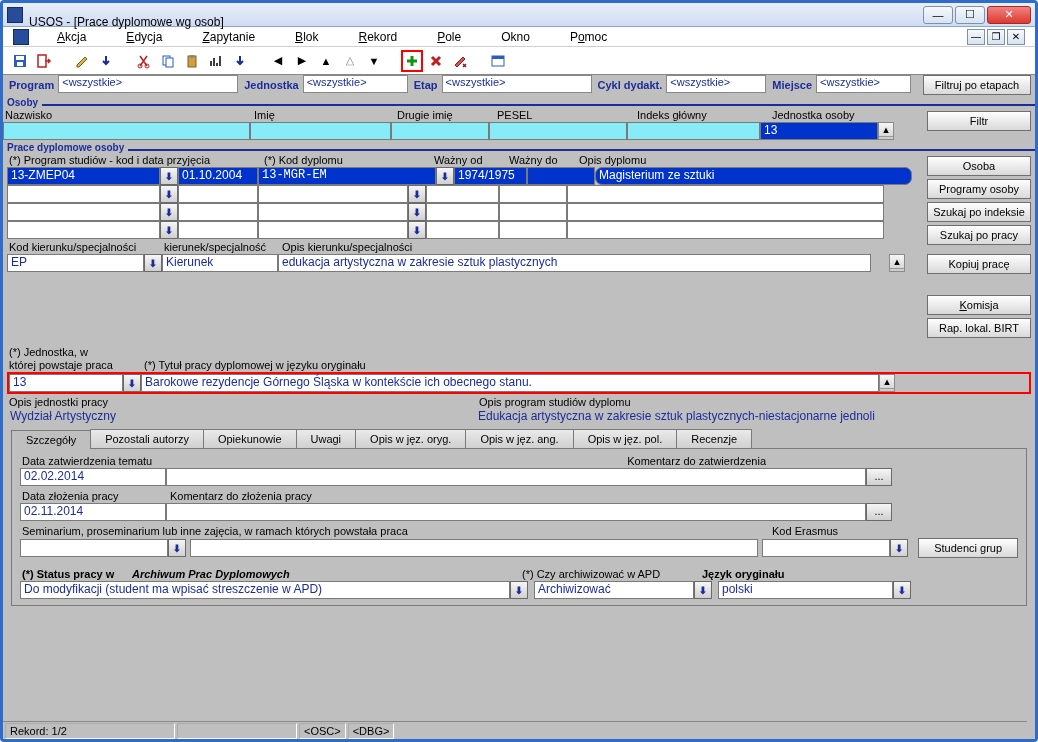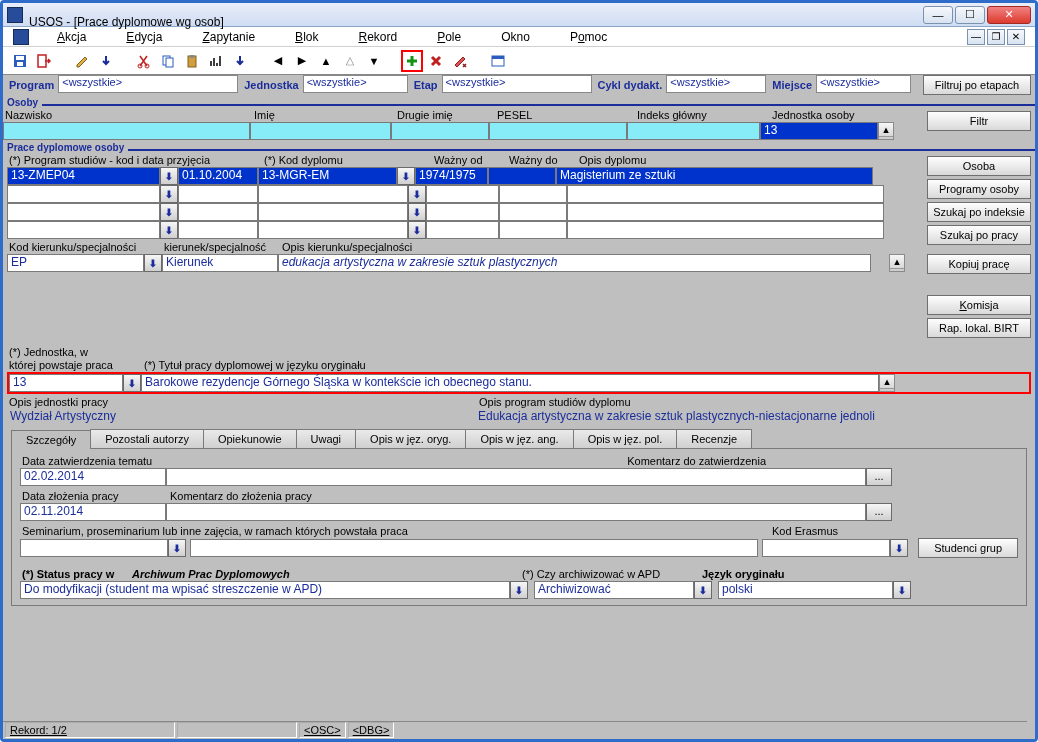--- a/index.html
+++ b/index.html
@@ -35,21 +35,21 @@
   .scroll-vert .arr { height:14px; text-align:center; background:linear-gradient(#f6f6f6,#d8d8d8); border-bottom:1px solid #999;}
   .collabel { font-size:11px; color:#000; padding:0 2px 1px 2px; white-space:nowrap;}
   .rightcol { width:112px; display:flex; flex-direction:column; gap:3px; padding:2px 4px;}
   .rightcol .btn { height:20px; }
   .tabbar { display:flex; background:#bfbfbf; border-bottom:1px solid #7a7a7a; margin-top:2px;}
   .tab { padding:3px 14px; border:1px solid #7a7a7a; border-bottom:none; background:linear-gradient(#eaeaea,#d0d0d0); margin-right:-1px; font-size:11px;}
   .tab.active { background:#bfbfbf; position:relative; top:1px;}
   .tabpane { border:1px solid #7a7a7a; border-top:none; background:#bfbfbf; padding:6px 8px;}
   .dotsbtn { width:26px; height:18px; border:1px solid #6a6a6a; background:linear-gradient(#f6f6f6,#d0d0d0); text-align:center; line-height:14px;}
   .status-strip { position:absolute; bottom:17px; left:0; right:0; height:18px; border-top:1px solid #888; background:#bfbfbf; padding:1px 6px; font-size:11px;}
-  .status-bar { position:absolute; bottom:0; left:0; right:8px; height:18px; border-top:1px solid #888; background:#bfbfbf; display:flex; align-items:flex-start; font-size:11px;text-decoration:underline;}
+  .status-bar { position:absolute; bottom:0; left:0; right:8px; height:18px; border-top:1px solid #888; background:#bfbfbf; display:flex; align-items:flex-end; font-size:11px;}
   .status-bar .cell { border:1px inset #fff; padding:0 4px; margin-left:2px; height:16px; line-height:14px;}
   .red-outline { border:2px solid #ff0000; }
 </style>
 </head>
 <body>
 
 <div class="outer-frame">
 
   <div class="titlebar">
     <span class="tb-icon"></span>
@@ -225,25 +225,25 @@
           <div class="collabel" style="width:75px;">Ważny od</div>
           <div class="collabel" style="width:70px;">Ważny do</div>
           <div class="collabel" style="width:280px;">Opis dyplomu</div>
         </div>
 
         <div id="prace-rows">
             <div class="row">
               <div class="inp blue-bg" style="width:153px;">13-ZMEP04</div>
               <div class="dropbtn">⬇</div>
               <div class="inp blue-bg" style="width:80px;">01.10.2004</div>
-              <div class="inp blue-bg" style="width:139px;">13-MGR-EM</div>
+              <div class="inp blue-bg" style="width:178px;font-family:Liberation Mono, monospace;">13-MGR-EM</div>
               <div class="dropbtn">⬇</div>
               <div class="inp blue-bg" style="width:73px;">1974/1975</div>
               <div class="inp blue-bg" style="width:68px;"></div>
-              <div class="inp blue-bg" style="width:317px;">Magisterium ze sztuki</div>
+              <div class="inp blue-bg" style="width:317px;border-radius:7px;">Magisterium ze sztuki</div>
             </div>
             <div class="row">
               <div class="inp" style="width:153px;"></div>
               <div class="dropbtn">⬇</div>
               <div class="inp" style="width:80px;"></div>
               <div class="inp" style="width:150px;"></div>
               <div class="dropbtn">⬇</div>
               <div class="inp" style="width:73px;"></div>
               <div class="inp" style="width:68px;"></div>
               <div class="inp" style="width:317px;"></div>
@@ -271,21 +271,21 @@
           </div>
         <div class="row" style="margin-top:2px;">
           <div class="collabel" style="width:155px;">Kod kierunku/specjalności</div>
           <div class="collabel" style="width:118px;">kierunek/specjalność</div>
           <div class="collabel" style="width:500px;">Opis kierunku/specjalności</div>
         </div>
         <div class="row">
           <div class="inp" style="width:137px;">EP</div>
           <div class="dropbtn">⬇</div>
           <div class="inp" style="width:116px;">Kierunek</div>
-          <div class="inp" style="width:593px;font-style:italic;">edukacja artystyczna w zakresie sztuk  plastycznych</div>
+          <div class="inp" style="width:593px;">edukacja artystyczna w zakresie sztuk  plastycznych</div>
           <div class="scroll-vert" style="height:18px;position:relative;left:18px;">
               <div class="arr">▴</div>
             </div>
         </div>
       </div>
       <div class="rightcol">
         <button class="btn">Osoba</button>
         <button class="btn">Programy osoby</button>
         <button class="btn">Szukaj po indeksie</button>
         <button class="btn">Szukaj po pracy</button>

